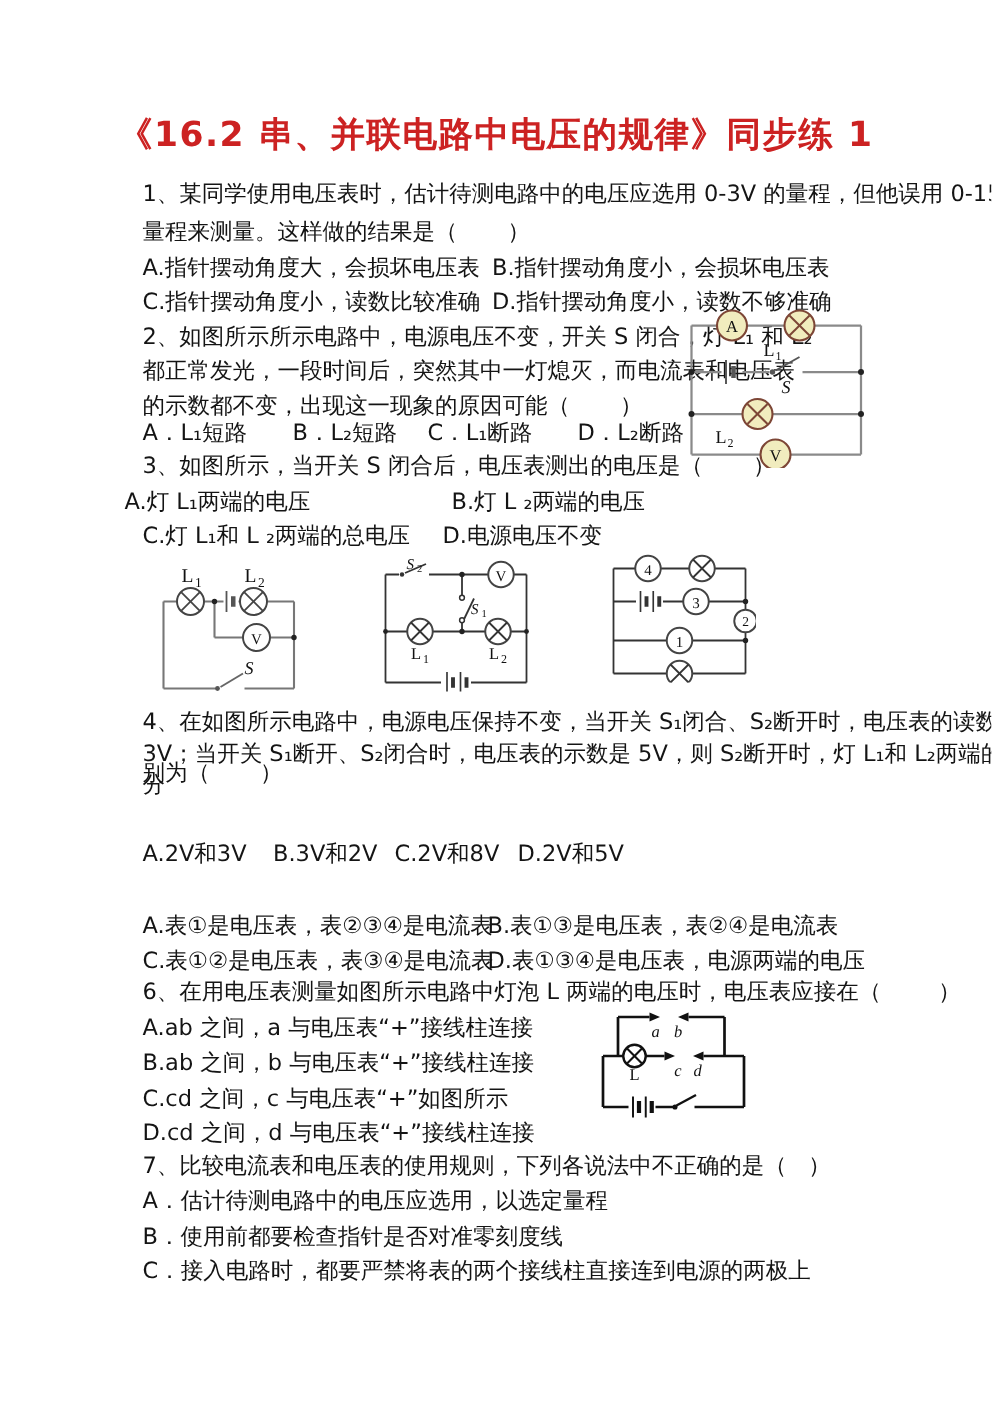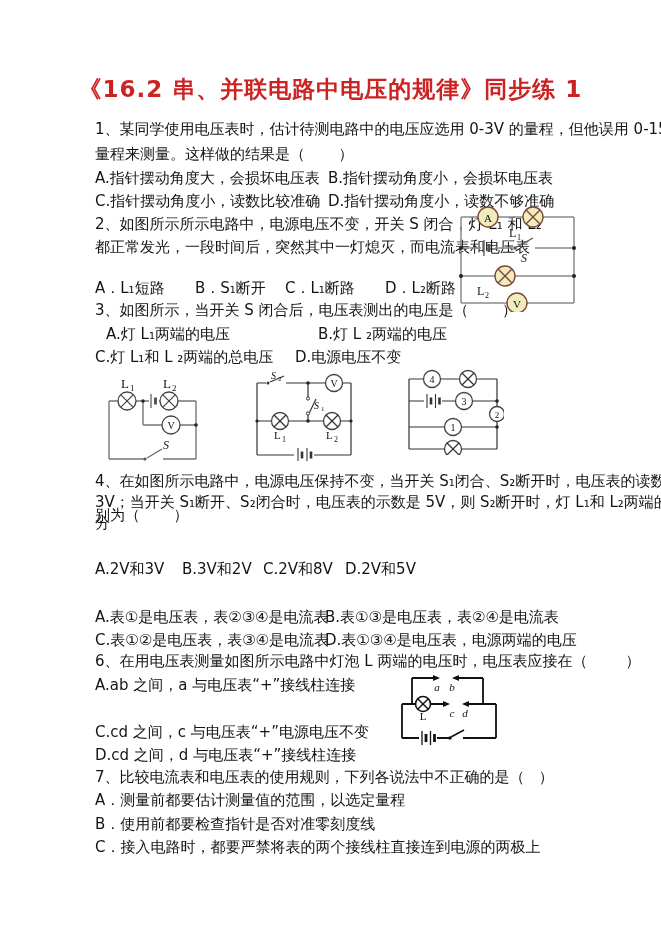--- a/index.html
+++ b/index.html
@@ -35,52 +35,54 @@
 
   <div class="line" style="top:121px;left:95px">1、某同学使用电压表时，估计待测电路中的电压应选用 0-3V 的量程，但他误用 0-15V 的</div>
   <div class="line" style="top:146px;left:95px">量程来测量。这样做的结果是（       ）</div>
   <div class="line" style="top:170px;left:95px">A.指针摆动角度大，会损坏电压表</div>
   <div class="line" style="top:170px;left:328px">B.指针摆动角度小，会损坏电压表</div>
   <div class="line" style="top:193px;left:95px">C.指针摆动角度小，读数比较准确</div>
   <div class="line" style="top:193px;left:328px">D.指针摆动角度小，读数不够准确</div>
 
   <div class="line" style="top:216px;left:95px">2、如图所示所示电路中，电源电压不变，开关 S 闭合，灯 L₁ 和 L₂</div>
   <div class="line" style="top:239px;left:95px">都正常发光，一段时间后，突然其中一灯熄灭，而电流表和电压表</div>
+  <div class="line" style="top:262px;left:95px">的示数都不变，出现这一现象的原因可能（       ）</div>
   <div class="line" style="top:280px;left:95px">A．L₁短路</div>
-  <div class="line" style="top:280px;left:195px">B．S₁断开</div>
+  <div class="line" style="top:280px;left:195px">B．L₂短路</div>
   <div class="line" style="top:280px;left:285px">C．L₁断路</div>
   <div class="line" style="top:280px;left:385px">D．L₂断路</div>
 
   <div class="line" style="top:302px;left:95px">3、如图所示，当开关 S 闭合后，电压表测出的电压是（       ）</div>
-  <div class="line" style="top:326px;left:106px">A.灯 L₁两端的电压</div>
-  <div class="line" style="top:326px;left:318px">B.灯 L ₂两端的电压</div>
+  <div class="line" style="top:326px;left:83px">A.灯 L₁两端的电压</div>
+  <div class="line" style="top:326px;left:301px">B.灯 L ₂两端的电压</div>
   <div class="line" style="top:349px;left:95px">C.灯 L₁和 L ₂两端的总电压</div>
   <div class="line" style="top:349px;left:295px">D.电源电压不变</div>
 
   <div class="line" style="top:473px;left:95px">4、在如图所示电路中，电源电压保持不变，当开关 S₁闭合、S₂断开时，电压表的读数是</div>
   <div class="line" style="top:494px;left:95px">3V；当开关 S₁断开、S₂闭合时，电压表的示数是 5V，则 S₂断开时，灯 L₁和 L₂两端的电压</div>
   <div class="line" style="top:515px;left:95px">分</div>
   <div class="line" style="top:507px;left:95px">别为（       ）</div>
   <div class="line" style="top:561px;left:95px">A.2V和3V</div>
   <div class="line" style="top:561px;left:182px">B.3V和2V</div>
   <div class="line" style="top:561px;left:263px">C.2V和8V</div>
   <div class="line" style="top:561px;left:345px">D.2V和5V</div>
 
   <div class="line" style="top:609px;left:95px">A.表①是电压表，表②③④是电流表</div>
   <div class="line" style="top:609px;left:325px">B.表①③是电压表，表②④是电流表</div>
   <div class="line" style="top:632px;left:95px">C.表①②是电压表，表③④是电流表</div>
   <div class="line" style="top:632px;left:325px">D.表①③④是电压表，电源两端的电压</div>
 
   <div class="line" style="top:653px;left:95px">6、在用电压表测量如图所示电路中灯泡 L 两端的电压时，电压表应接在（        ）</div>
   <div class="line" style="top:677px;left:95px">A.ab 之间，a 与电压表“+”接线柱连接</div>
-  <div class="line" style="top:724px;left:95px">C.cd 之间，c 与电压表“+”电源电压不变</div>
+  <div class="line" style="top:700px;left:95px">B.ab 之间，b 与电压表“+”接线柱连接</div>
+  <div class="line" style="top:724px;left:95px">C.cd 之间，c 与电压表“+”如图所示</div>
   <div class="line" style="top:747px;left:95px">D.cd 之间，d 与电压表“+”接线柱连接</div>
 
   <div class="line" style="top:769px;left:95px">7、比较电流表和电压表的使用规则，下列各说法中不正确的是（   ）</div>
-  <div class="line" style="top:792px;left:95px">A．测量前都要估计测量值的范围，以选定量程</div>
+  <div class="line" style="top:792px;left:95px">A．估计待测电路中的电压应选用，以选定量程</div>
   <div class="line" style="top:816px;left:95px">B．使用前都要检查指针是否对准零刻度线</div>
   <div class="line" style="top:839px;left:95px">C．接入电路时，都要严禁将表的两个接线柱直接连到电源的两极上</div>
 
   <svg class="circuit" style="left:455px;top:204px" width="125" height="108" viewBox="0 0 125 108">
     <path class="w-gray" d="M6,13 H119 M6,13 V99 M119,13 V99 M6,44 H26 M40,44 H58 M80,44 H119 M6,72 H119 M6,99 H119"></path>
     <g>
       <line x1="29" y1="36" x2="29" y2="52" stroke="#555" stroke-width="1.3"></line>
       <line x1="34" y1="40" x2="34" y2="48" stroke="#555" stroke-width="3"></line>
     </g>
     <g>

